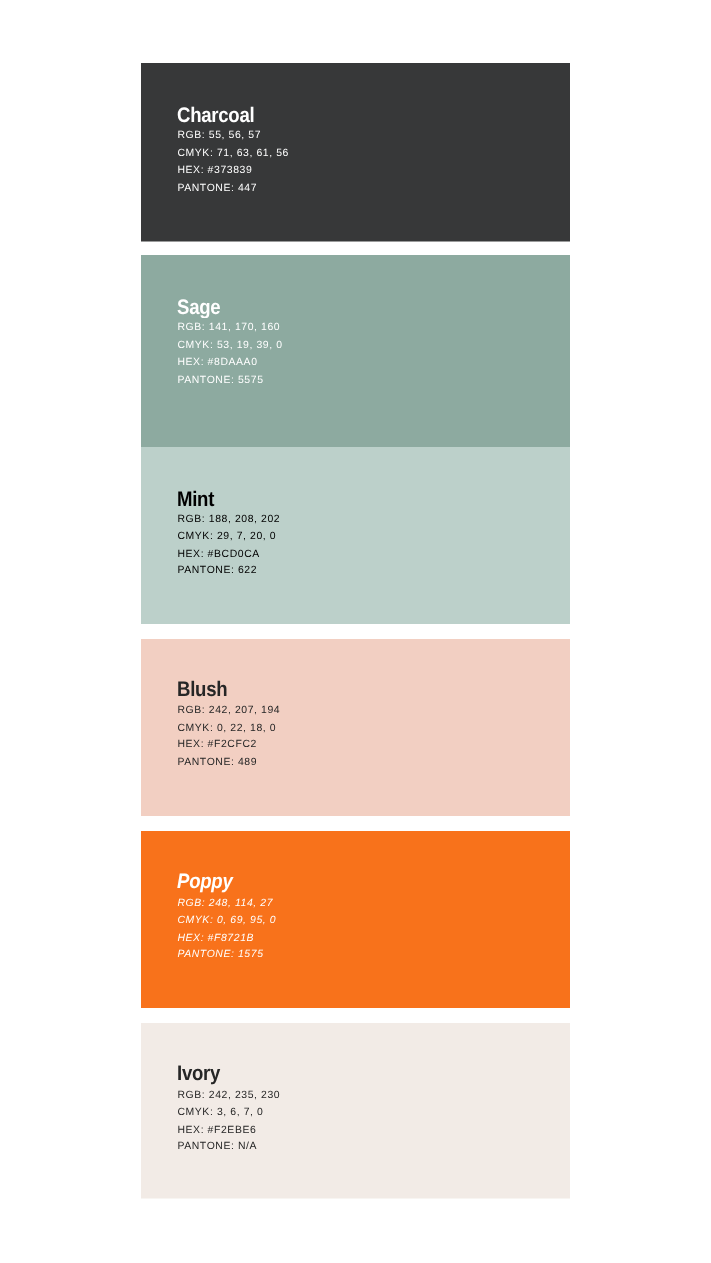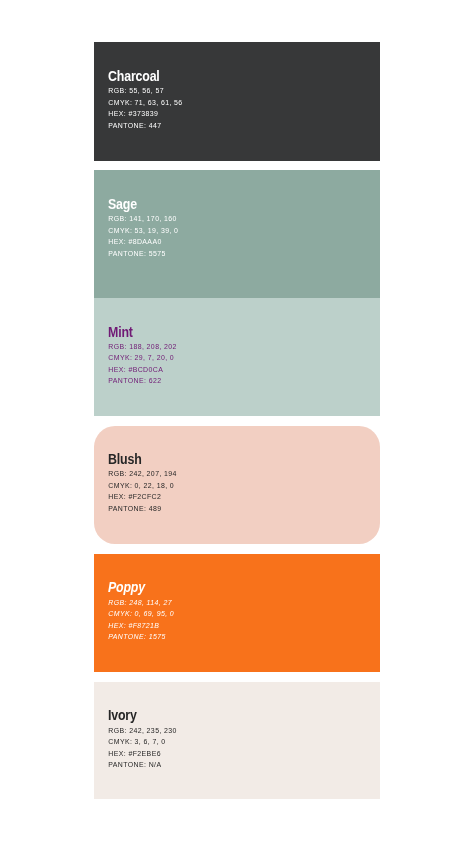--- a/index.html
+++ b/index.html
@@ -9,21 +9,21 @@
     font-family:"Liberation Sans",sans-serif;
     overflow:hidden;
     -webkit-font-smoothing:antialiased;
   }
   .page{position:relative;width:474px;height:842px;background:#ffffff;}
 
   .swatch{
     position:absolute;left:94.3px;width:285.4px;
     box-sizing:border-box;
   }
-  .sw-body{position:absolute;left:14px;top:26.6px;}
+  .sw-body{position:absolute;left:24px;top:26.6px;}
 
   .sw-name{
     font-weight:700;
     font-size:14px;
     letter-spacing:-0.2px;
     line-height:13.5px;
     margin:1.2px 0 1.6px 0;
     transform:scaleX(0.885);
     transform-origin:left center;
     white-space:nowrap;
@@ -55,31 +55,31 @@
   <div class="swatch" style="top:170.3px;height:154px;background:#8DAAA0;color:#FFFFFF;">
     <div class="sw-body">
       <div class="sw-name">Sage</div>
       <div class="sw-line">RGB: 141, 170, 160</div>
       <div class="sw-line">CMYK: 53, 19, 39, 0</div>
       <div class="sw-line">HEX: #8DAAA0</div>
       <div class="sw-line">PANTONE: 5575</div>
     </div>
   </div>
 
-  <div class="swatch" style="top:298.1px;height:118.1px;background:#BCD0CA;color:#701a75;">
+  <div class="swatch" style="top:298.1px;height:118.1px;background:#BCD0CA;color:#000000;">
     <div class="sw-body">
       <div class="sw-name">Mint</div>
       <div class="sw-line">RGB: 188, 208, 202</div>
       <div class="sw-line">CMYK: 29, 7, 20, 0</div>
       <div class="sw-line">HEX: #BCD0CA</div>
       <div class="sw-line">PANTONE: 622</div>
     </div>
   </div>
 
-  <div class="swatch" style="top:425.6px;height:118px;background:#F2CFC2;color:#262626;border-radius:21px;">
+  <div class="swatch" style="top:425.6px;height:118px;background:#F2CFC2;color:#262626;">
     <div class="sw-body">
       <div class="sw-name">Blush</div>
       <div class="sw-line">RGB: 242, 207, 194</div>
       <div class="sw-line">CMYK: 0, 22, 18, 0</div>
       <div class="sw-line">HEX: #F2CFC2</div>
       <div class="sw-line">PANTONE: 489</div>
     </div>
   </div>
 
   <div class="swatch" style="top:553.7px;height:118.1px;background:#F8721B;color:#FFFFFF;font-style:italic;">

